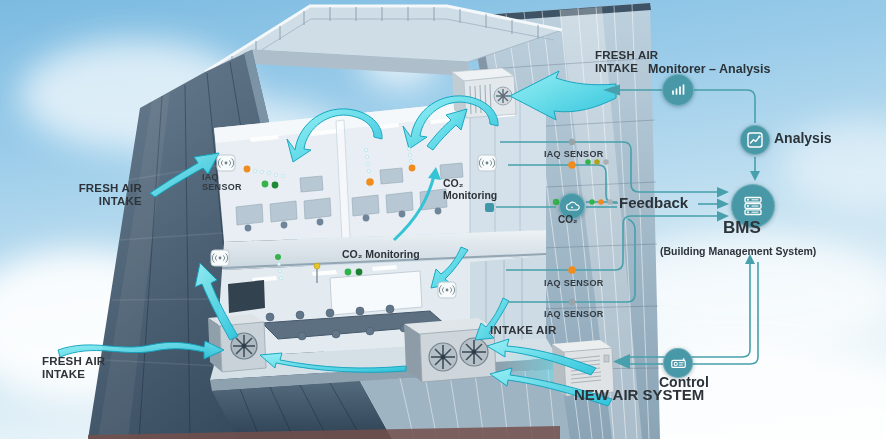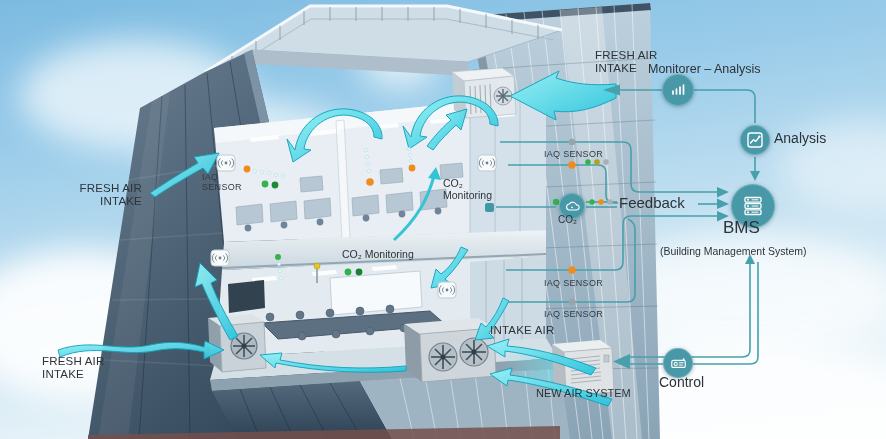--- a/index.html
+++ b/index.html
@@ -3,21 +3,21 @@
 <meta charset="utf-8">
 <style>
   html,body{margin:0;padding:0;background:#dfe9ef;}
   .stage{
     position:relative;width:886px;height:439px;overflow:hidden;
     font-family:"Liberation Sans",sans-serif;
     background:linear-gradient(172deg,#7cbbe1 0%,#9ccdea 28%,#c4e1f1 55%,#e9f4f9 82%,#f3f8fb 100%);
   }
   .cloud{position:absolute;border-radius:50%;filter:blur(16px);background:rgba(255,255,255,.9);z-index:0;}
   .scene{position:absolute;left:0;top:0;z-index:1;}
-  .lbl{position:absolute;z-index:3;font-weight:normal;color:#2d3338;line-height:1.12;}
+  .lbl{position:absolute;z-index:3;font-weight:bold;color:#2d3338;line-height:1.12;}
   .up{font-size:11.5px;letter-spacing:.2px;}
   .tiny{font-size:9px;letter-spacing:.3px;color:#333a40;}
   .flow{font-size:14px;color:#2b3238;}
   .ctr{text-align:left;}
   .rt{text-align:right;}
   .tcircle{
     position:absolute;z-index:2;background:#4898a8;border-radius:50%;
     display:flex;align-items:center;justify-content:center;
     box-shadow:0 1px 4px rgba(20,60,75,.35), inset 0 0 0 1px rgba(255,255,255,.22);
   }
@@ -456,16 +456,16 @@
   <div class="lbl ctr" style="left:723px;top:218px;width:60px;font-size:17px;">BMS</div>
   <div class="lbl ctr" style="left:660px;top:246px;width:186px;font-size:10.5px;">(Building Management System)</div>
   <div class="lbl up rt" style="left:64px;top:182px;width:78px;">FRESH AIR INTAKE</div>
   <div class="lbl tiny ctr" style="left:202px;top:172px;width:48px;">IAQ SENSOR</div>
   <div class="lbl ctr" style="left:443px;top:178px;width:60px;font-size:10.5px;">CO₂ Monitoring</div>
   <div class="lbl" style="left:342px;top:249px;font-size:10.5px;white-space:nowrap;">CO₂ Monitoring</div>
   <div class="lbl tiny ctr" style="left:544px;top:278px;width:64px;">IAQ SENSOR</div>
   <div class="lbl tiny ctr" style="left:544px;top:309px;width:64px;">IAQ SENSOR</div>
   <div class="lbl up" style="left:490px;top:324px;white-space:nowrap;">INTAKE AIR</div>
   <div class="lbl up ctr" style="left:42px;top:355px;width:64px;">FRESH AIR INTAKE</div>
-  <div class="lbl" style="left:524px;top:387px;font-size:11px;white-space:nowrap;padding-left:12px;">NEW AIR SYSTEM</div>
+  <div class="lbl" style="left:562px;top:387px;font-size:15px;white-space:nowrap;padding-left:12px;">NEW AIR SYSTEM</div>
   <div class="lbl flow" style="left:659px;top:375px;white-space:nowrap;">Control</div>
 
 </div>
 
 </body></html>

